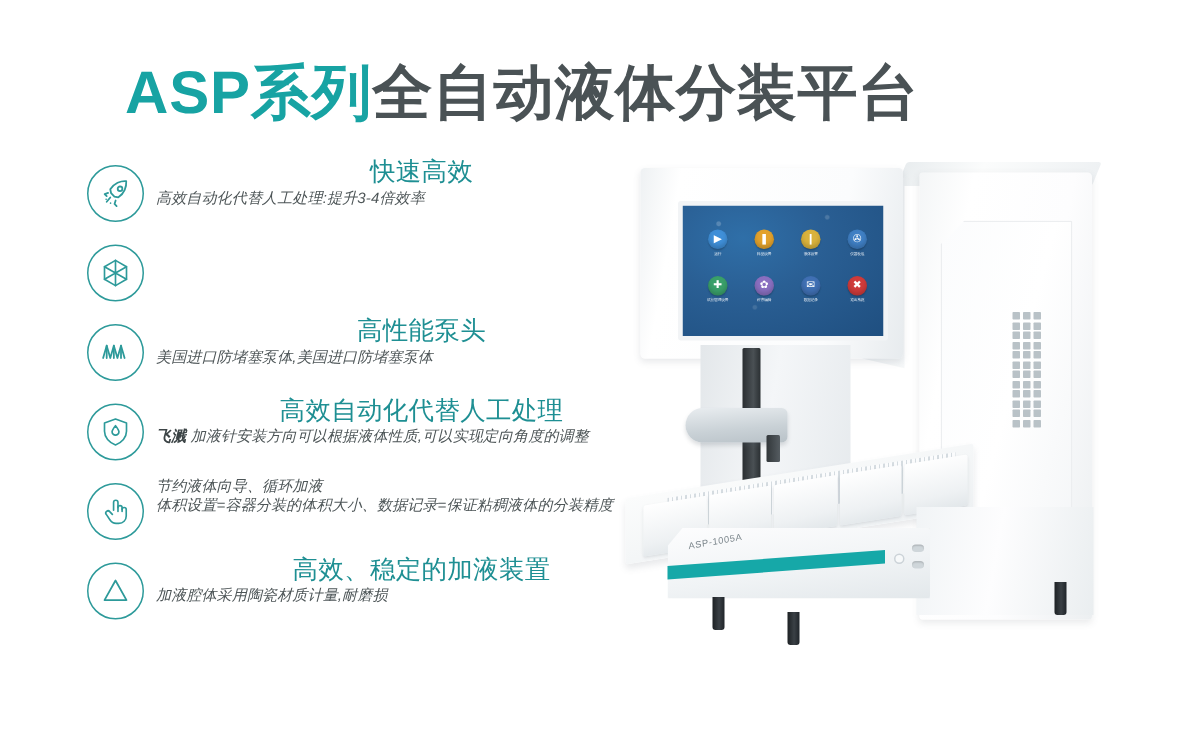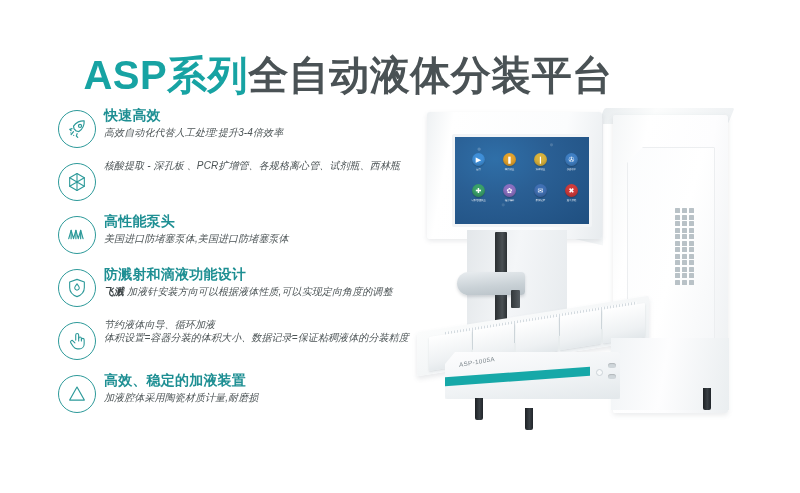--- a/index.html
+++ b/index.html
@@ -8,21 +8,21 @@
     background: #ffffff;
     font-family: "Liberation Sans", "DejaVu Sans", sans-serif;
     overflow: hidden;
     position: relative;
   }
   #page { position: relative; width: 800px; height: 493px; }
 
   
   .title {
     position: absolute;
-    left: 0; top: 48px;
+    left: 0; top: 34px;
     width: 696px;
     text-align: center;
     font-size: 40px;
     font-weight: bold;
     letter-spacing: 0.5px;
     white-space: nowrap;
   }
   .title .brand { color: #17a3a3; }
   .title .rest  { color: #4a5255; }
 
@@ -44,25 +44,26 @@
     width: 38px; height: 38px;
     border: 1.3px solid #2d9a9a;
     border-radius: 50%;
     display: flex;
     align-items: center;
     justify-content: center;
   }
   .feat-icon svg { display: block; }
   .feat-title {
     color: #1e8f93;
-    font-size: 14px;
-    font-weight: bold;
+    font-size: 17px;
+    font-weight: normal;
     line-height: 18px;
     letter-spacing: 0.2px;
     margin-bottom: 2px;
+    text-align: center;
   }
   .feat-sub {
     color: #4d5557;
     font-size: 10px;
     line-height: 13px;
     letter-spacing: 0.1px;
     white-space: nowrap;
     font-style: italic;
   }
   .feat-sub b { font-weight: bold; color: #3c4446; }
@@ -320,42 +321,41 @@
       <div class="feat-sub">高效自动化代替人工处理:提升3-4倍效率</div>
     </div>
 
     <div class="feature">
       <div class="feat-icon">
         <svg width="22" height="22" viewBox="0 0 24 24" fill="none" stroke="#2d9a9a" stroke-width="1.2" stroke-linecap="round" stroke-linejoin="round">
           <path d="M12 2.8 20 7.4v9.2L12 21.2 4 16.6V7.4z"></path>
           <path d="M12 2.8v18.4M4 7.4l16 9.2M20 7.4 4 16.6"></path>
         </svg>
       </div>
-      <div class="feat-sub">核酸提取 - 深孔板 、PCR扩增管、各规格离心管、试剂瓶、西林瓶</div>
     </div>
 
     <div class="feature">
       <div class="feat-icon">
         <svg width="22" height="22" viewBox="0 0 24 24" fill="none" stroke="#2d9a9a" stroke-width="1.3" stroke-linecap="round" stroke-linejoin="round">
           <path d="M3 16 5.6 7l2.6 9 2.6-9 2.6 9 2.6-9L18.6 16"></path>
           <path d="M5.6 7v9M10.8 7v9M16 7v9"></path>
         </svg>
       </div>
       <div class="feat-title">高性能泵头</div>
       <div class="feat-sub">美国进口防堵塞泵体,美国进口防堵塞泵体</div>
     </div>
 
     <div class="feature">
       <div class="feat-icon">
         <svg width="22" height="22" viewBox="0 0 24 24" fill="none" stroke="#2d9a9a" stroke-width="1.2" stroke-linecap="round" stroke-linejoin="round">
           <path d="M12 2.6 20 5.4v6.1c0 4.4-3.3 8.3-8 9.9-4.7-1.6-8-5.5-8-9.9V5.4z"></path>
           <path d="M12 7.4c1.6 2 2.5 3.2 2.5 4.4A2.5 2.5 0 0 1 12 14.3a2.5 2.5 0 0 1-2.5-2.5c0-1.2.9-2.4 2.5-4.4z"></path>
         </svg>
       </div>
-      <div class="feat-title">防溅射和滴液功能设计</div>
+      <div class="feat-title">高效自动化代替人工处理</div>
       <div class="feat-sub"><b>飞溅</b> 加液针安装方向可以根据液体性质,可以实现定向角度的调整</div>
     </div>
 
     <div class="feature">
       <div class="feat-icon">
         <svg width="22" height="22" viewBox="0 0 24 24" fill="none" stroke="#2d9a9a" stroke-width="1.2" stroke-linecap="round" stroke-linejoin="round">
           <path d="M10.6 11V5.4a1.6 1.6 0 0 1 3.2 0V12"></path>
           <path d="M13.8 9.2a1.5 1.5 0 0 1 3 0V12"></path>
           <path d="M16.8 10.6a1.5 1.5 0 0 1 3 0v4.6c0 3.1-2.3 5.4-5.4 5.4h-2c-2.2 0-3.4-1-4.5-2.6l-2.6-3.9a1.6 1.6 0 0 1 2.5-2l1.9 2"></path>
         </svg>

